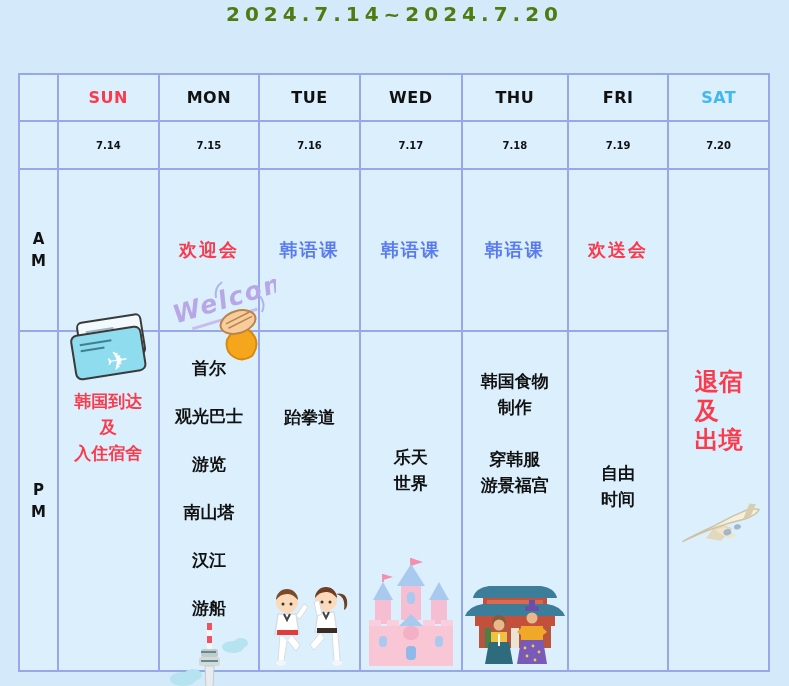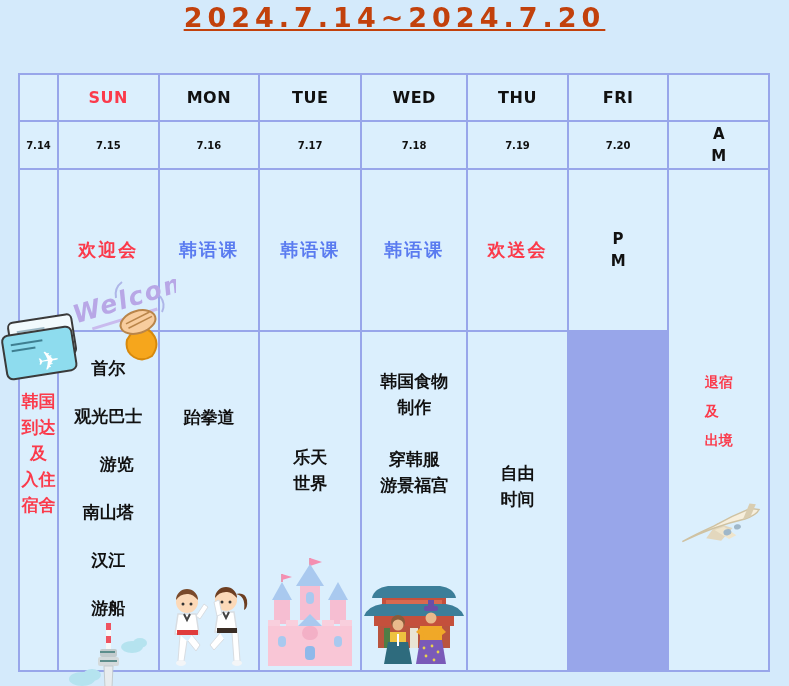--- a/index.html
+++ b/index.html
@@ -3,21 +3,21 @@
 <meta charset="utf-8">
 <style>
   html,body{margin:0;padding:0;}
   body{
     width:789px;height:686px;position:relative;overflow:hidden;
     background:#d4eafb;
     font-family:"DejaVu Sans","Liberation Sans",sans-serif;
   }
   .title{
     position:absolute;top:2px;left:0;width:100%;text-align:center;
-    font-size:27px;font-weight:800;letter-spacing:5px;color:#c2410c;text-decoration:underline;
+    font-size:20px;font-weight:800;letter-spacing:5px;color:#4d7c0f;
   }
   .board{
     position:absolute;left:18px;top:73px;width:752px;height:599px;
     box-sizing:border-box;background:#98a6ea;padding:2px;
     display:grid;grid-template-columns:37px repeat(7,1fr);
     grid-template-rows:45px 46px 160px 338px;gap:2px;
   }
   .cell{
     background:#dbeffd;position:relative;
     display:flex;flex-direction:column;align-items:center;
@@ -30,44 +30,45 @@
   .amtxt{font-size:18px;font-weight:bold;letter-spacing:2px;}
   .red{color:#fb3a4b;} .blue{color:#5a7bf0;} .cyan{color:#41b8f1;}
   .pm{font-size:17px;font-weight:bold;text-align:center;line-height:26px;}
   .blk{display:block;}
   .welcome-wrap{position:absolute;right:-18px;bottom:-36px;z-index:4;}
   .ticket-wrap{position:absolute;top:-23px;left:50%;transform:translateX(-50%);z-index:4;}
   .bottom-icon{margin-top:auto;margin-bottom:2px;line-height:0;}
   
   .pm-sun .txt{margin-top:56px;line-height:26px;}
   .pm-mon{padding-top:23px;box-sizing:border-box;}
-  .pm-mon .blk+.blk{margin-top:22px;text-align:right;}
+  .pm-mon .blk+.blk{margin-top:22px;}
   .pm-tue{padding-top:20px;box-sizing:border-box;}
   .pm-tue .b2{margin-top:52px;}
   .pm-wed .b1{margin-top:112px;}
   .pm-thu{padding-top:36px;box-sizing:border-box;}
   .pm-thu .b2{margin-top:26px;}
   .pm-fri .b1{margin-top:128px;}
-  .sat-cell .txt{margin-top:198px;line-height:29px;font-size:14px;font-weight:bold;}
+  .sat-cell .txt{margin-top:198px;line-height:29px;font-size:24px;font-weight:bold;}
   .sat-cell .plane{margin-top:46px;line-height:0;}
 </style>
 </head>
 <body>
 
 <div class="title">2024.7.14~2024.7.20</div>
 
 <div class="board">
 
   <div class="cell"></div>
   <div class="cell ctr hdr red">SUN</div>
   <div class="cell ctr hdr">MON</div>
   <div class="cell ctr hdr">TUE</div>
   <div class="cell ctr hdr">WED</div>
   <div class="cell ctr hdr">THU</div>
   <div class="cell ctr hdr">FRI</div>
+  <div class="cell ctr hdr cyan">SAT</div>
 
   <div class="cell"></div>
   <div class="cell ctr date">7.14</div>
   <div class="cell ctr date">7.15</div>
   <div class="cell ctr date">7.16</div>
   <div class="cell ctr date">7.17</div>
   <div class="cell ctr date">7.18</div>
   <div class="cell ctr date">7.19</div>
   <div class="cell ctr date">7.20</div>
 

